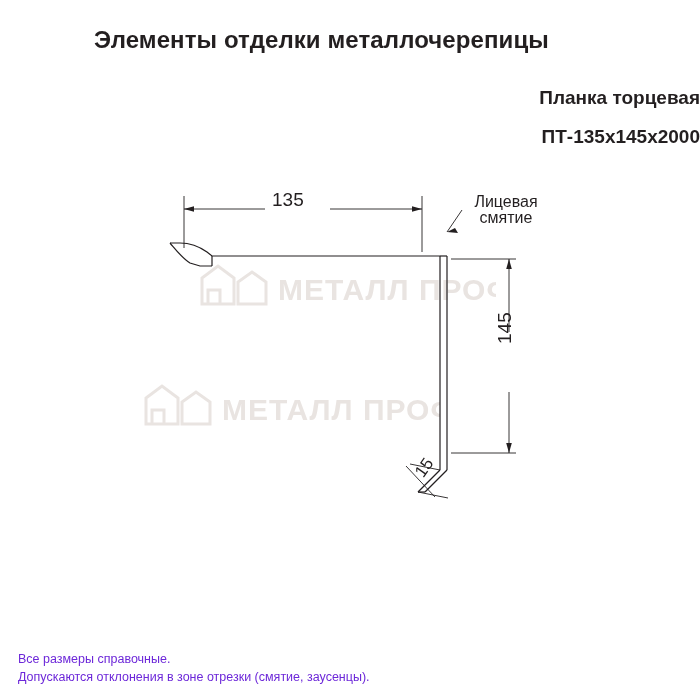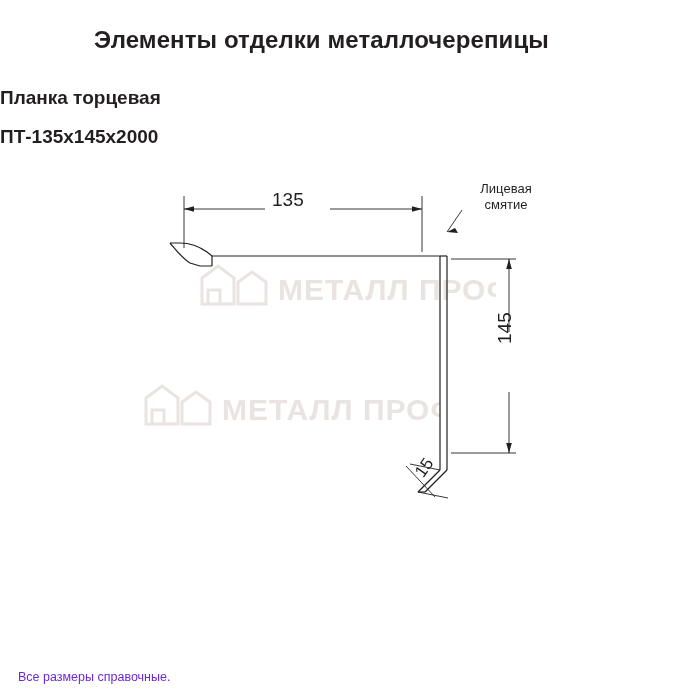--- a/index.html
+++ b/index.html
@@ -28,30 +28,30 @@
     text-align: center;
     font-size: 24px;
     font-weight: bold;
     letter-spacing: 0.1px;
   }
   .title-sub {
     position: absolute;
     top: 87px;
     left: 0;
     width: 700px;
-    text-align: left;
+    text-align: right;
     font-size: 19px;
     font-weight: bold;
   }
   .title-code {
     position: absolute;
     top: 126px;
     left: 0;
     width: 700px;
-    text-align: left;
+    text-align: right;
     font-size: 19px;
     font-weight: bold;
   }
   .drawing {
     position: absolute;
     top: 0;
     left: 0;
     width: 700px;
     height: 700px;
   }
@@ -67,22 +67,22 @@
     left: 18px;
     bottom: 14px;
     font-size: 12.5px;
     line-height: 18px;
     color: #6d28d9;
   }
   .footer div { white-space: nowrap; }
   .label-face {
     position: absolute;
     left: 461px;
-    top: 181px;
-    font-size: 13px;
+    top: 194px;
+    font-size: 16px;
     line-height: 16px;
     text-align: center;
     width: 90px;
   }
   .dim-135 {
     position: absolute;
     left: 272px;
     top: 189px;
     font-size: 19px;
     font-weight: normal;
@@ -180,15 +180,16 @@
   <div class="dim-145">145</div>
   <div class="dim-15">15</div>
 
   <div class="label-face">
     <div>Лицевая</div>
     <div>смятие</div>
   </div>
 
   <div class="footer">
     <div>Все размеры справочные.</div>
+    <div>Допускаются отклонения в зоне отрезки (смятие, заусенцы).</div>
   </div>
 
 </div>
 
 </body></html>

